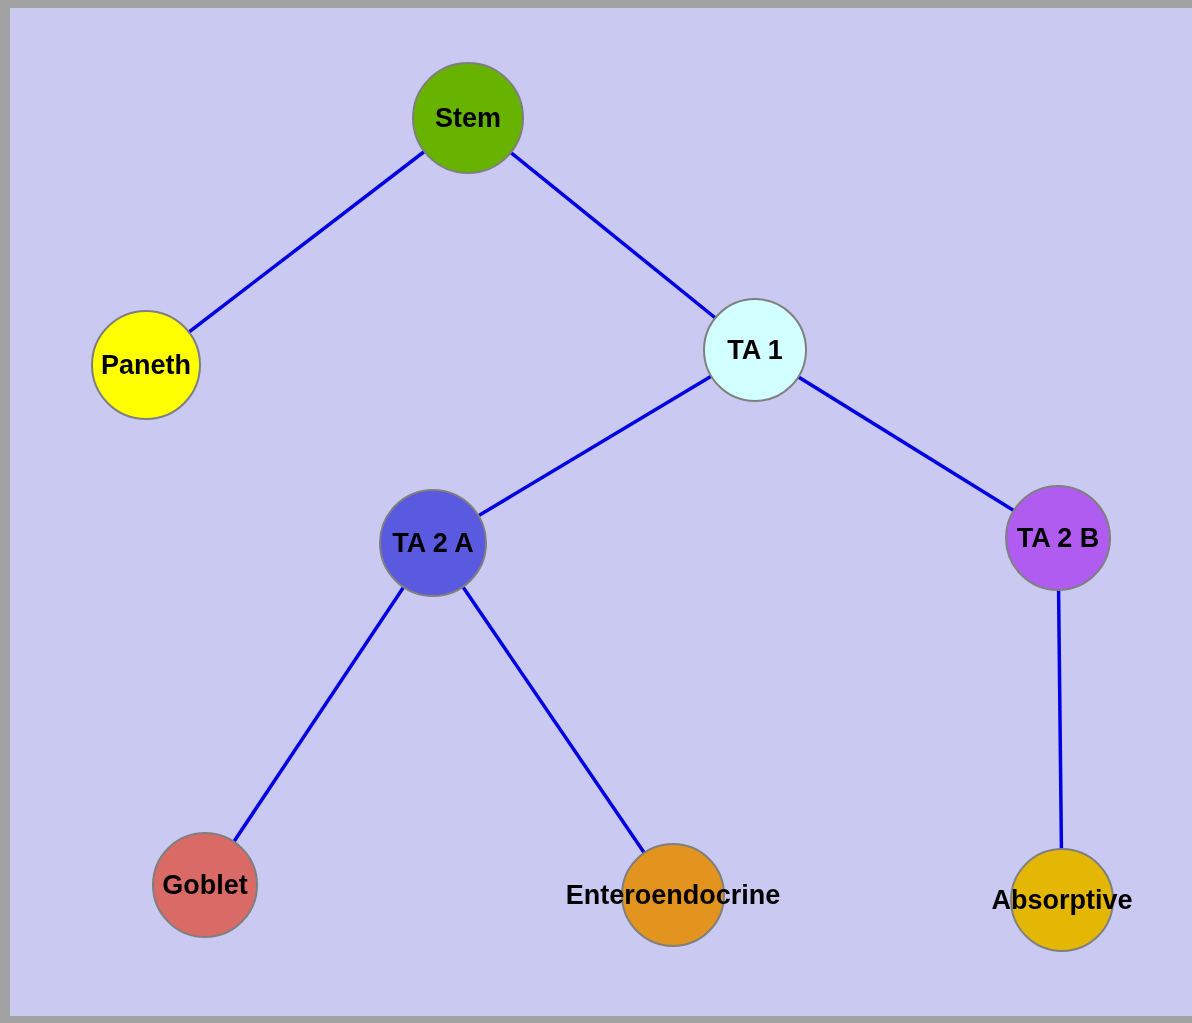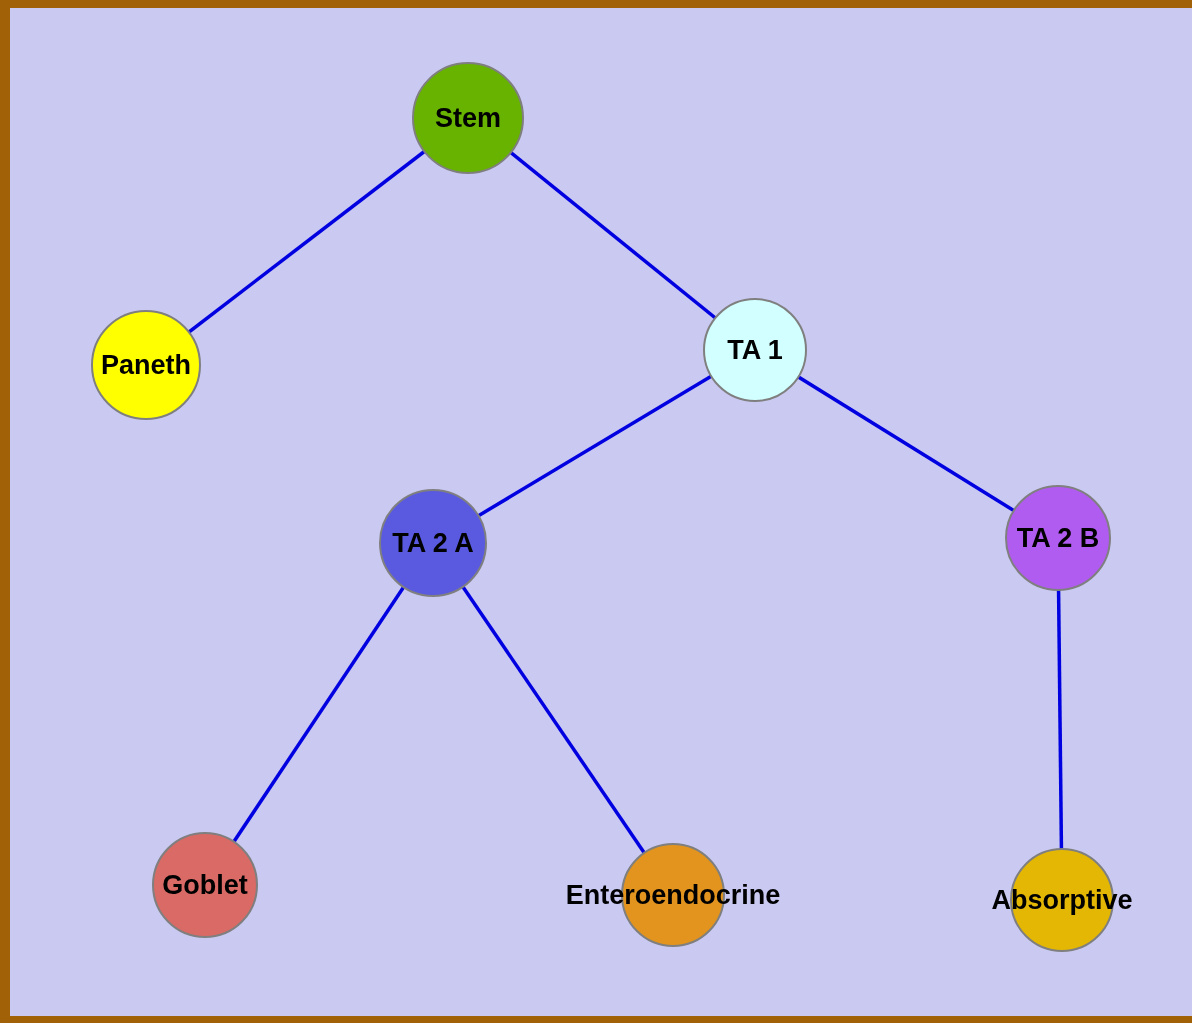--- a/index.html
+++ b/index.html
@@ -5,21 +5,21 @@
   html, body {
     margin: 0;
     padding: 0;
     background: #ffffff;
     font-family: "Liberation Sans", sans-serif;
   }
   #page {
     position: relative;
     width: 1192px;
     height: 1023px;
-    background: #a16207;
+    background: #a3a3a3;
     overflow: hidden;
   }
   #canvas-area {
     position: absolute;
     left: 10px;
     top: 8px;
     width: 1182px;
     height: 1008px;
   }
   svg {

